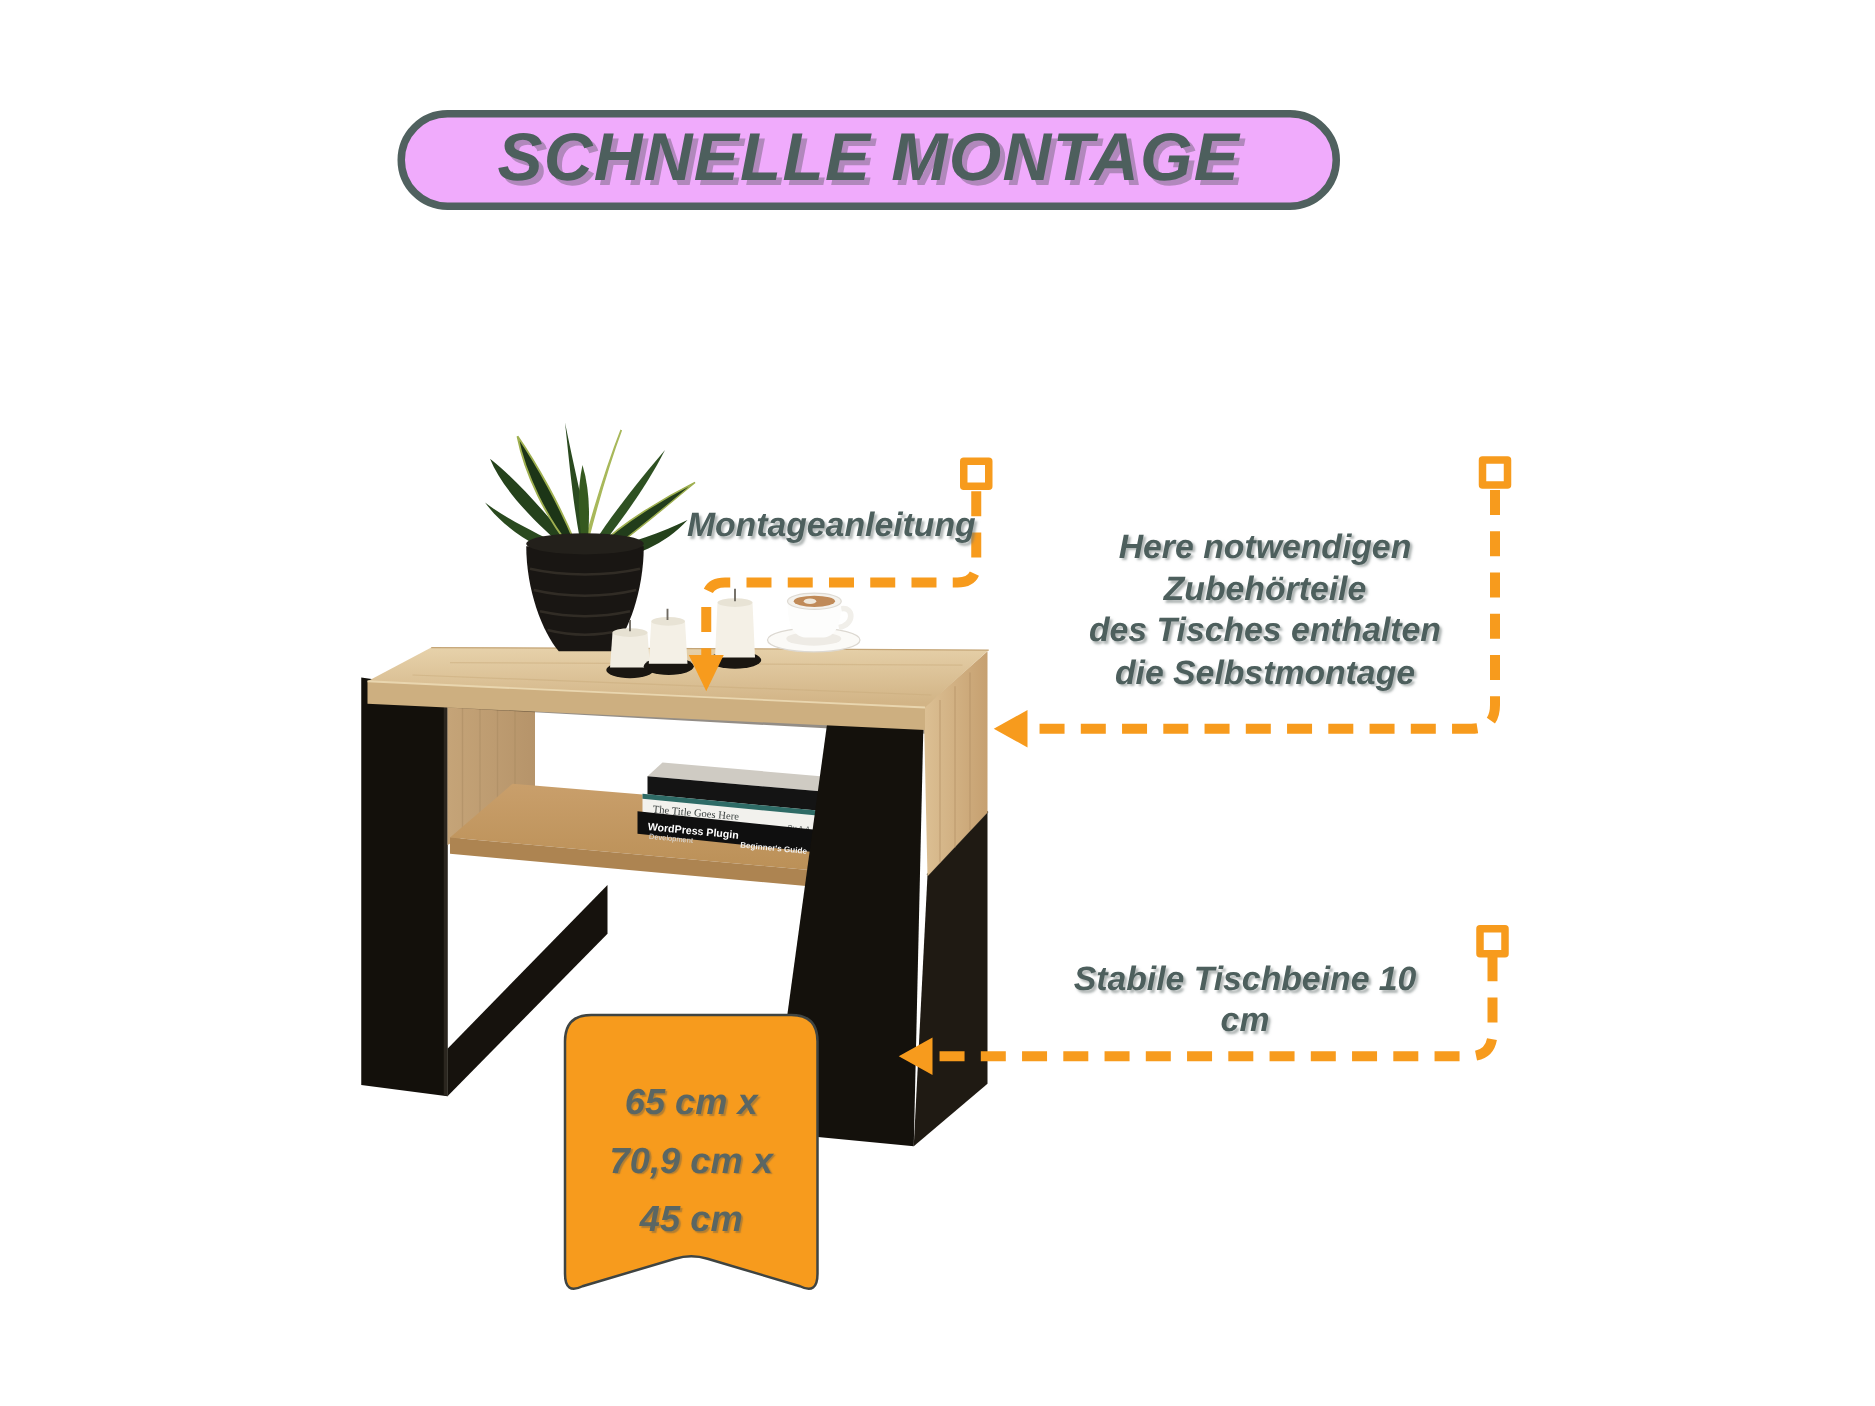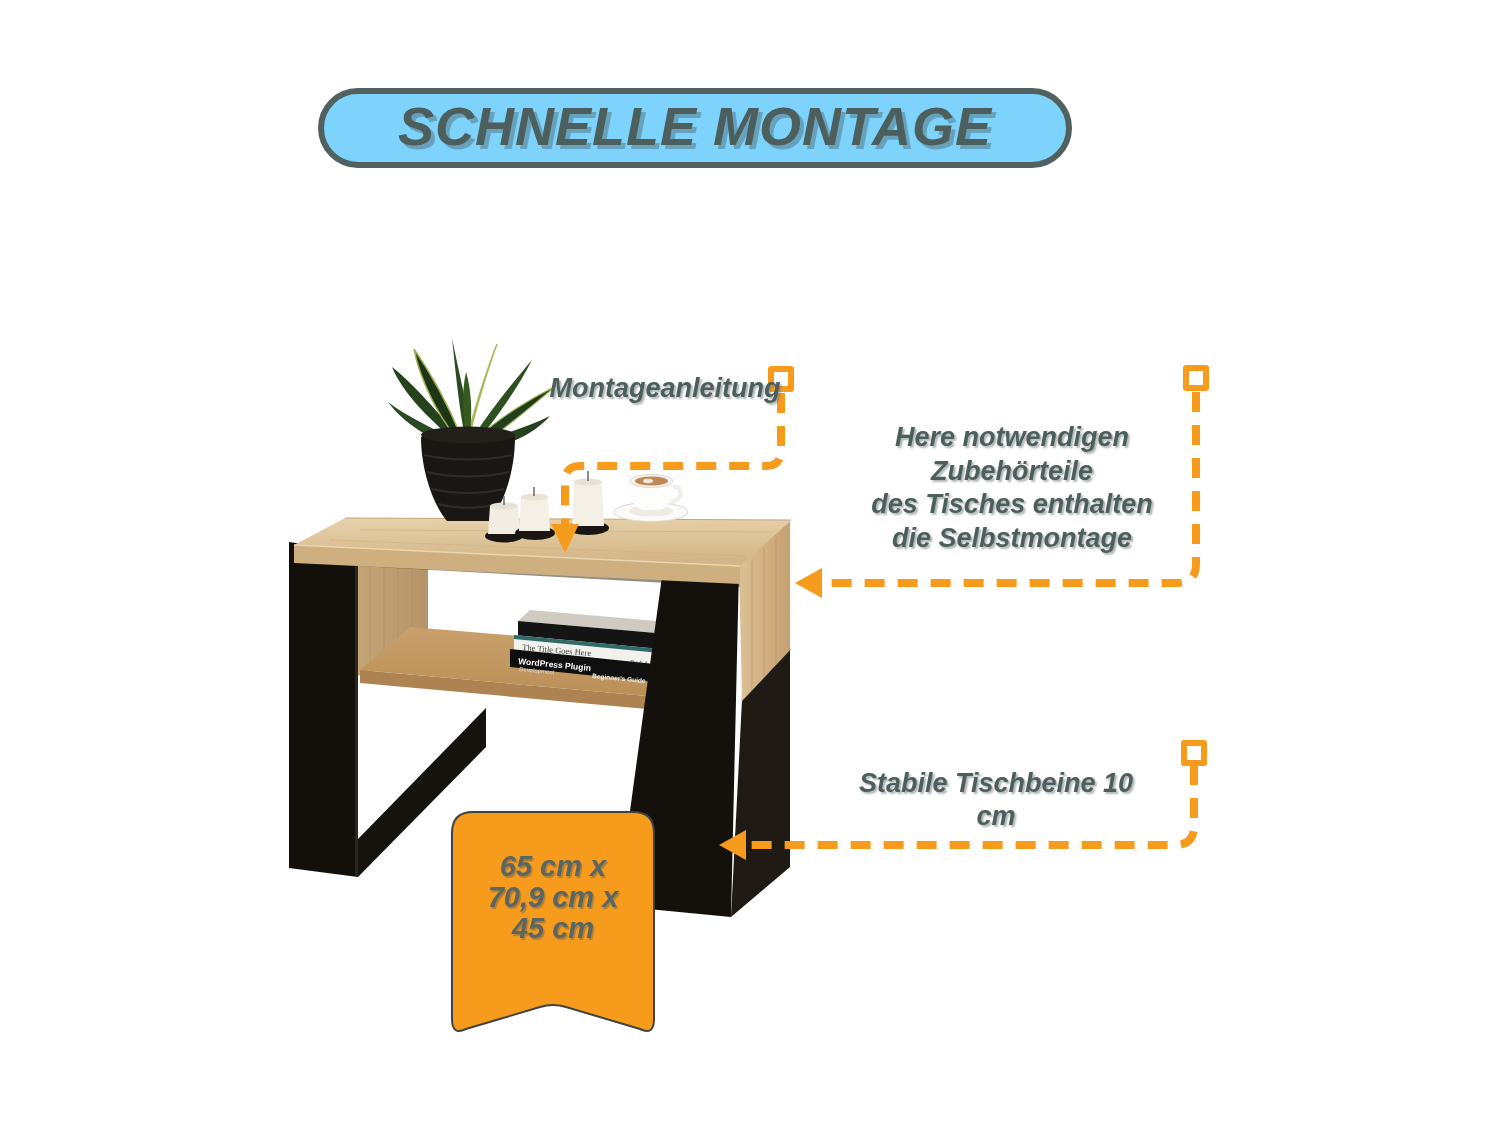--- a/index.html
+++ b/index.html
@@ -3,47 +3,47 @@
 <meta charset="utf-8">
 <style>
   html,body{margin:0;padding:0;background:#ffffff;}
   .stage{position:relative;width:1500px;height:1125px;background:#ffffff;overflow:hidden;
          font-family:"Liberation Sans", sans-serif;}
   svg{position:absolute;left:0;top:0;}
 
   .banner{
     position:absolute;left:318px;top:88px;width:754px;height:80px;
     box-sizing:border-box;border:6px solid #50615F;border-radius:46px;
-    background:#7dd3fc;display:flex;align-items:center;justify-content:center;
+    background:#f0abfc;display:flex;align-items:center;justify-content:center;
   }
   .banner-text{
     font-size:54px;font-weight:700;font-style:italic;color:#4D5F5D;
     letter-spacing:1px;white-space:nowrap;
     text-shadow:4px 4px 0 rgba(60,72,70,0.35);
     transform:translateY(-2px);
   }
 
   .callout{
     position:absolute;text-align:center;
     font-weight:700;font-style:italic;color:#4D5F5D;
     font-size:27px;line-height:33px;
     text-shadow:2px 2px 2px rgba(110,120,118,0.55);
   }
   .callout .ln{display:block;}
-  .co-manual{left:545px;top:372px;width:240px;text-align:center;}
+  .co-manual{left:545px;top:404px;width:240px;text-align:center;}
   .co-hardware{left:822px;top:421px;width:380px;line-height:33.5px;}
   .co-legs{left:846px;top:767px;width:300px;}
 
   .ribbon-text{
     position:absolute;left:452px;top:851px;width:202px;text-align:center;
     font-weight:700;font-style:italic;color:#5A6663;
     font-size:29px;line-height:31px;
     text-shadow:1.5px 1.5px 1px rgba(90,90,80,0.45);
   }
-  .ribbon-text .ln{display:block;}
+  .ribbon-text .ln{display:block;margin-top:16px;}
 </style>
 </head>
 <body>
 
 <div class="stage">
 
   <div class="banner">
     <span class="banner-text">SCHNELLE MONTAGE</span>
   </div>
 

